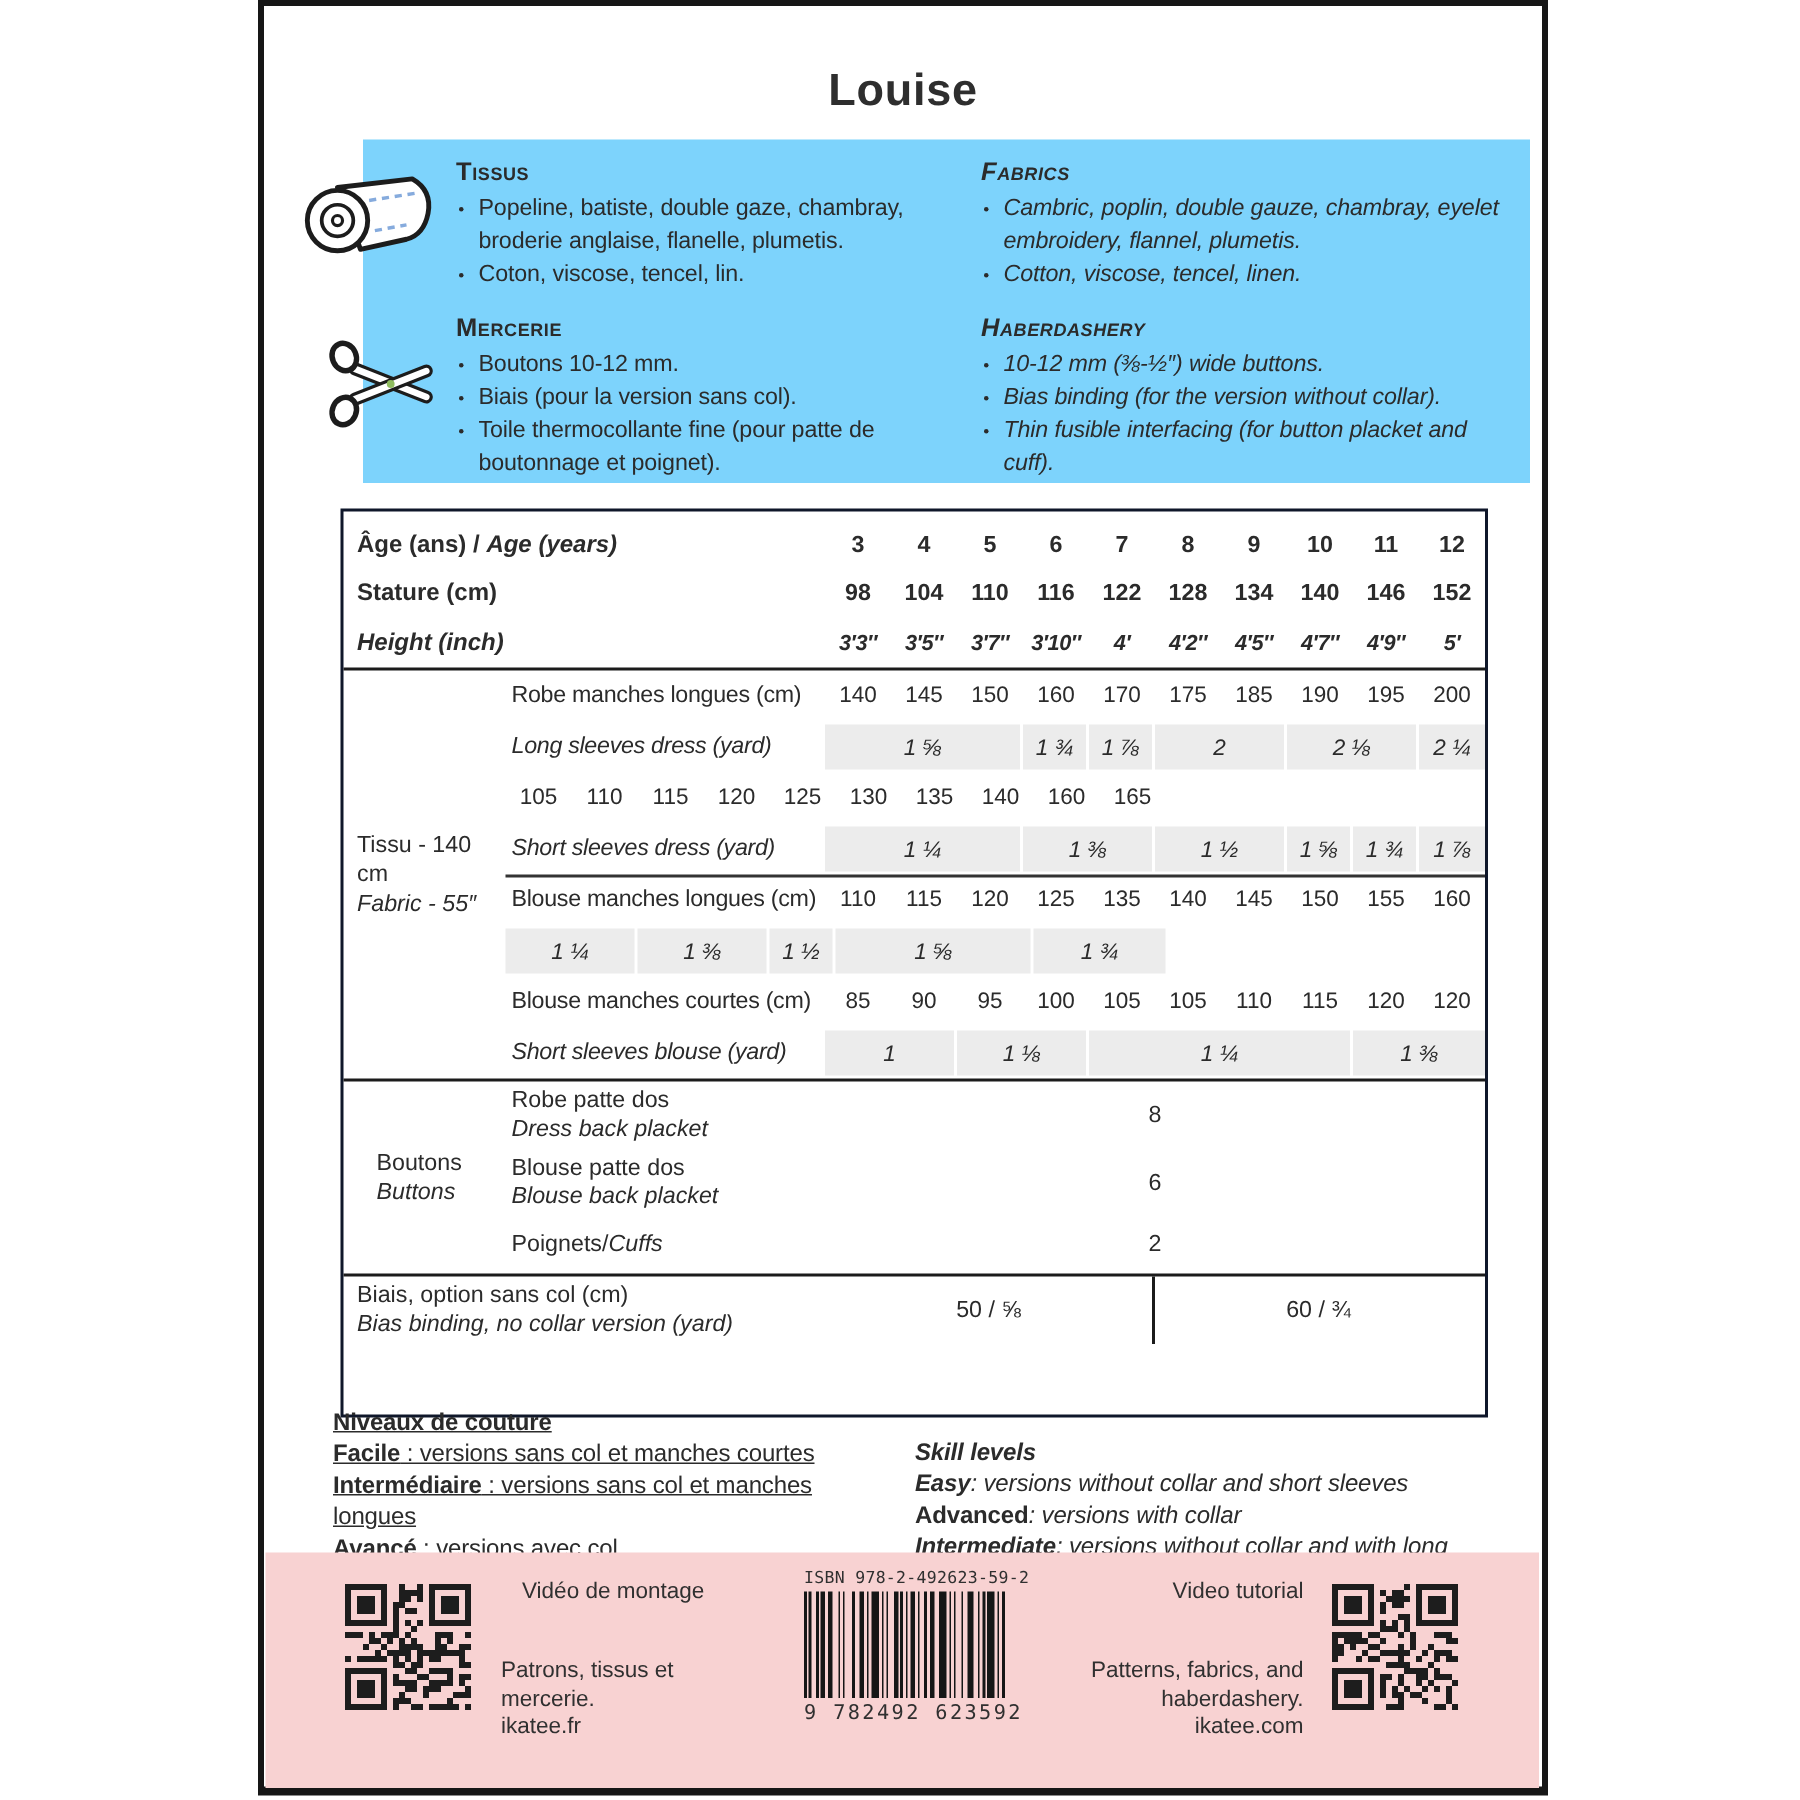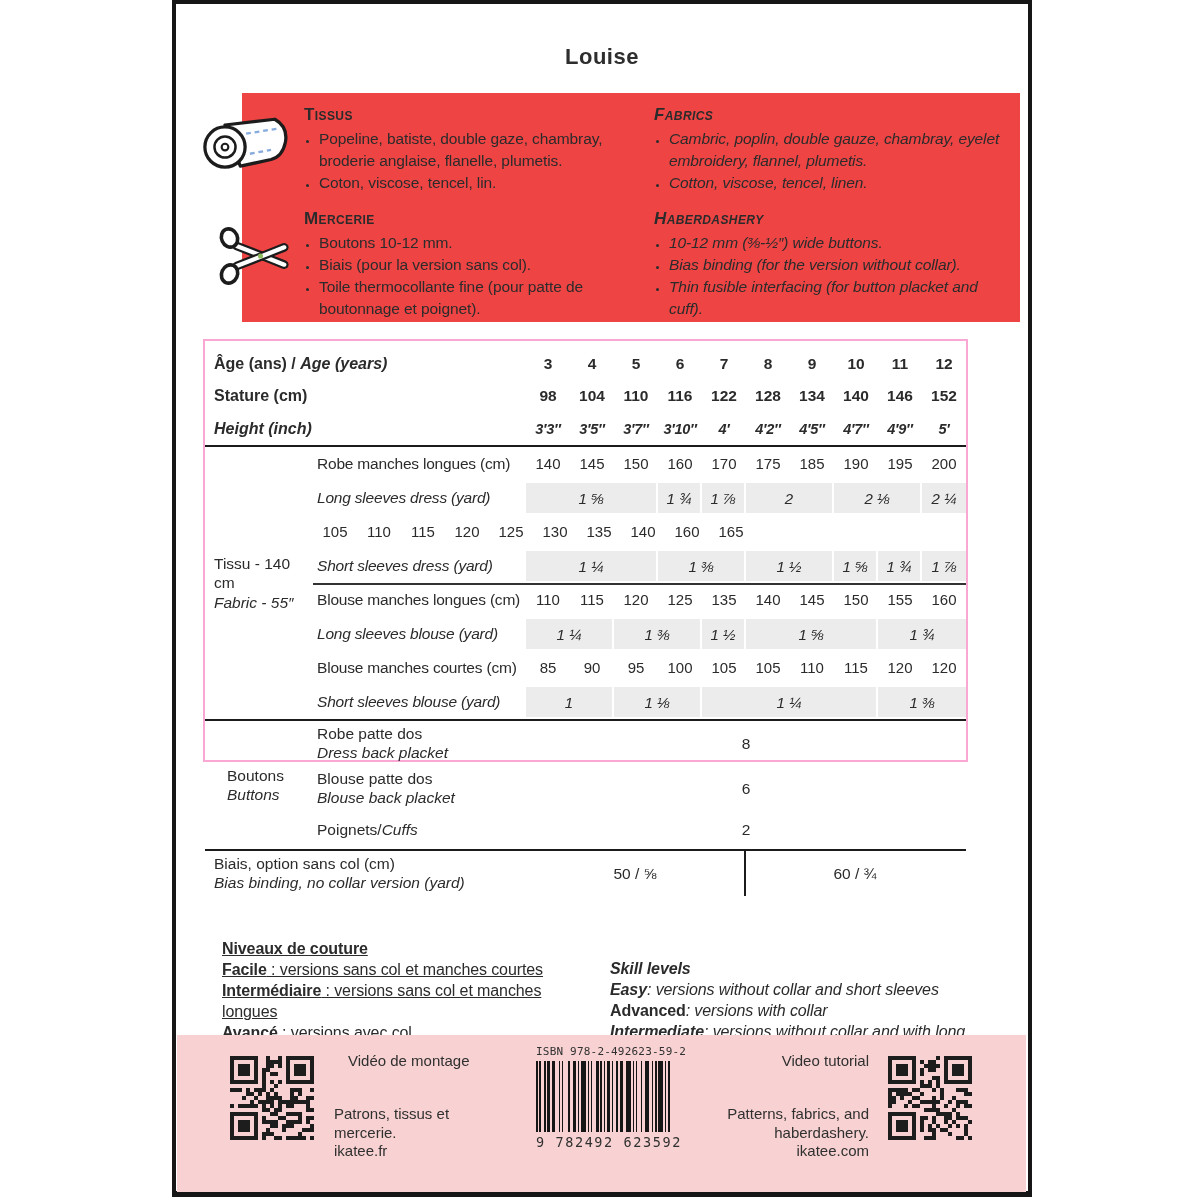--- a/index.html
+++ b/index.html
@@ -1,37 +1,37 @@
 <!DOCTYPE html>
 <html><head>
 <meta charset="utf-8">
 <style>
   html,body{margin:0;padding:0;background:#fff;}
   body{width:1200px;height:1200px;position:relative;overflow:hidden;
        font-family:"Liberation Sans", sans-serif;color:#2b2b2b;}
   .frame{position:absolute;left:172px;top:0;width:852px;height:1187px;
          border:4px solid #161616;border-bottom-width:6px;}
   .title{position:absolute;left:172px;top:44px;width:860px;margin:0;text-align:center;
-         font-size:22px;font-weight:bold;letter-spacing:.5px;color:#2e2e2e;}
+         font-size:30px;font-weight:bold;letter-spacing:.5px;color:#2e2e2e;}
   
-  .materials{position:absolute;left:242px;top:93px;width:778px;height:229px;background:#ef4444;text-decoration:underline;}
+  .materials{position:absolute;left:242px;top:93px;width:778px;height:229px;background:#7dd3fc;text-decoration:underline;}
   .mat-col{position:absolute;}
   .mc-fr-fab{left:62px;top:12px;width:332px;}
   .mc-en-fab{left:412px;top:12px;width:358px;}
   .mc-fr-not{left:62px;top:116px;width:338px;}
   .mc-en-not{left:412px;top:116px;width:358px;}
   .mat-title{font-size:17px;font-weight:bold;font-variant:small-caps;letter-spacing:.4px;margin:0 0 3px 0;}
   .mat-list{margin:0;padding:0 0 0 15px;font-size:15.5px;line-height:1.42;letter-spacing:-.1px;}
   .mat-list li::marker{font-size:11px;}
   .en{font-style:italic;}
   .icon-roll{position:absolute;left:202px;top:110px;width:92px;height:76px;}
   .icon-scissors{position:absolute;left:218px;top:216px;width:72px;height:80px;}
   
-  .sizetable{position:absolute;left:203px;top:339px;width:765px;height:423px;
-             box-sizing:border-box;border:2px solid #f9a8d4;background:#fff;font-size:15.5px;}
+  .sizetable{position:absolute;left:227px;top:339px;width:765px;height:606px;
+             box-sizing:border-box;border:2px solid #0f172a;background:#fff;font-size:15.5px;}
   .thead{height:106px;border-bottom:2px solid #1b1b1b;display:flex;flex-direction:column;justify-content:space-between;padding-top:6px;box-sizing:border-box;}
   .hrow{display:flex;align-items:center;}
   .hrow.age{height:33px;} .hrow.stat{height:31px;} .hrow.hgt{height:33px;}
   .hlabel{width:321px;padding-left:9px;box-sizing:border-box;font-weight:bold;font-size:16px;}
   .hvals{display:flex;}
   .hcell{width:44px;text-align:center;font-weight:bold;font-size:15.5px;}
   .hgt .hcell{font-style:italic;font-size:14.5px;letter-spacing:-.3px;}
   .tbody{position:relative;height:272px;display:flex;}
   .tissu-cell{width:108px;box-sizing:border-box;padding-left:9px;display:flex;flex-direction:column;justify-content:center;line-height:1.25;}
   .frows{display:flex;flex-direction:column;width:653px;}
@@ -251,21 +251,20 @@
             <div class="ncell">125</div>
             <div class="ncell">135</div>
             <div class="ncell">140</div>
             <div class="ncell">145</div>
             <div class="ncell">150</div>
             <div class="ncell">155</div>
             <div class="ncell">160</div>
           </div>
         </div>
         <div class="trow">
-          <div class="rlabel en">Long sleeves blouse (yard)</div>
           <div class="rdata yard">
             <div class="band" style="width: 86px; margin-right: 2px;">1 ¼</div>
             <div class="band" style="width: 86px; margin-right: 2px;">1 ⅜</div>
             <div class="band" style="width: 42px; margin-right: 2px;">1 ½</div>
             <div class="band" style="width: 130px; margin-right: 2px;">1 ⅝</div>
             <div class="band" style="width: 88px;">1 ¾</div>
           </div>
         </div>
         <div class="trow">
           <div class="rlabel">Blouse manches courtes (cm)</div>

